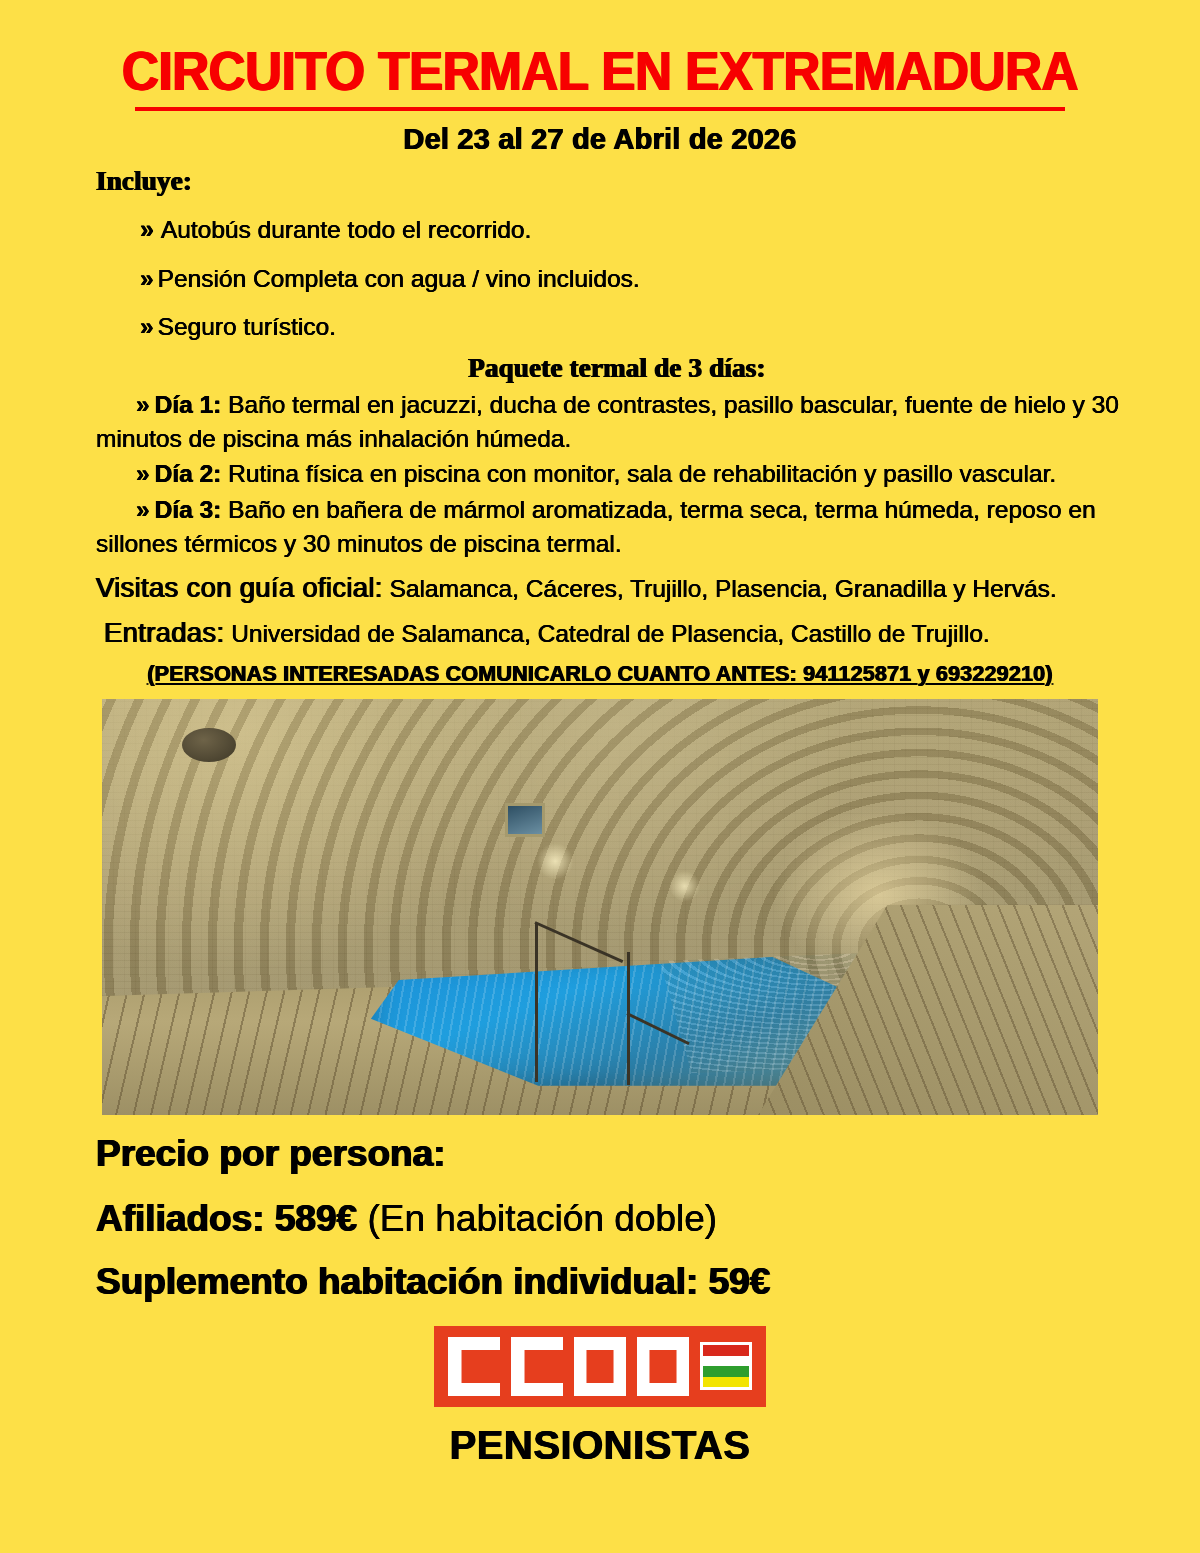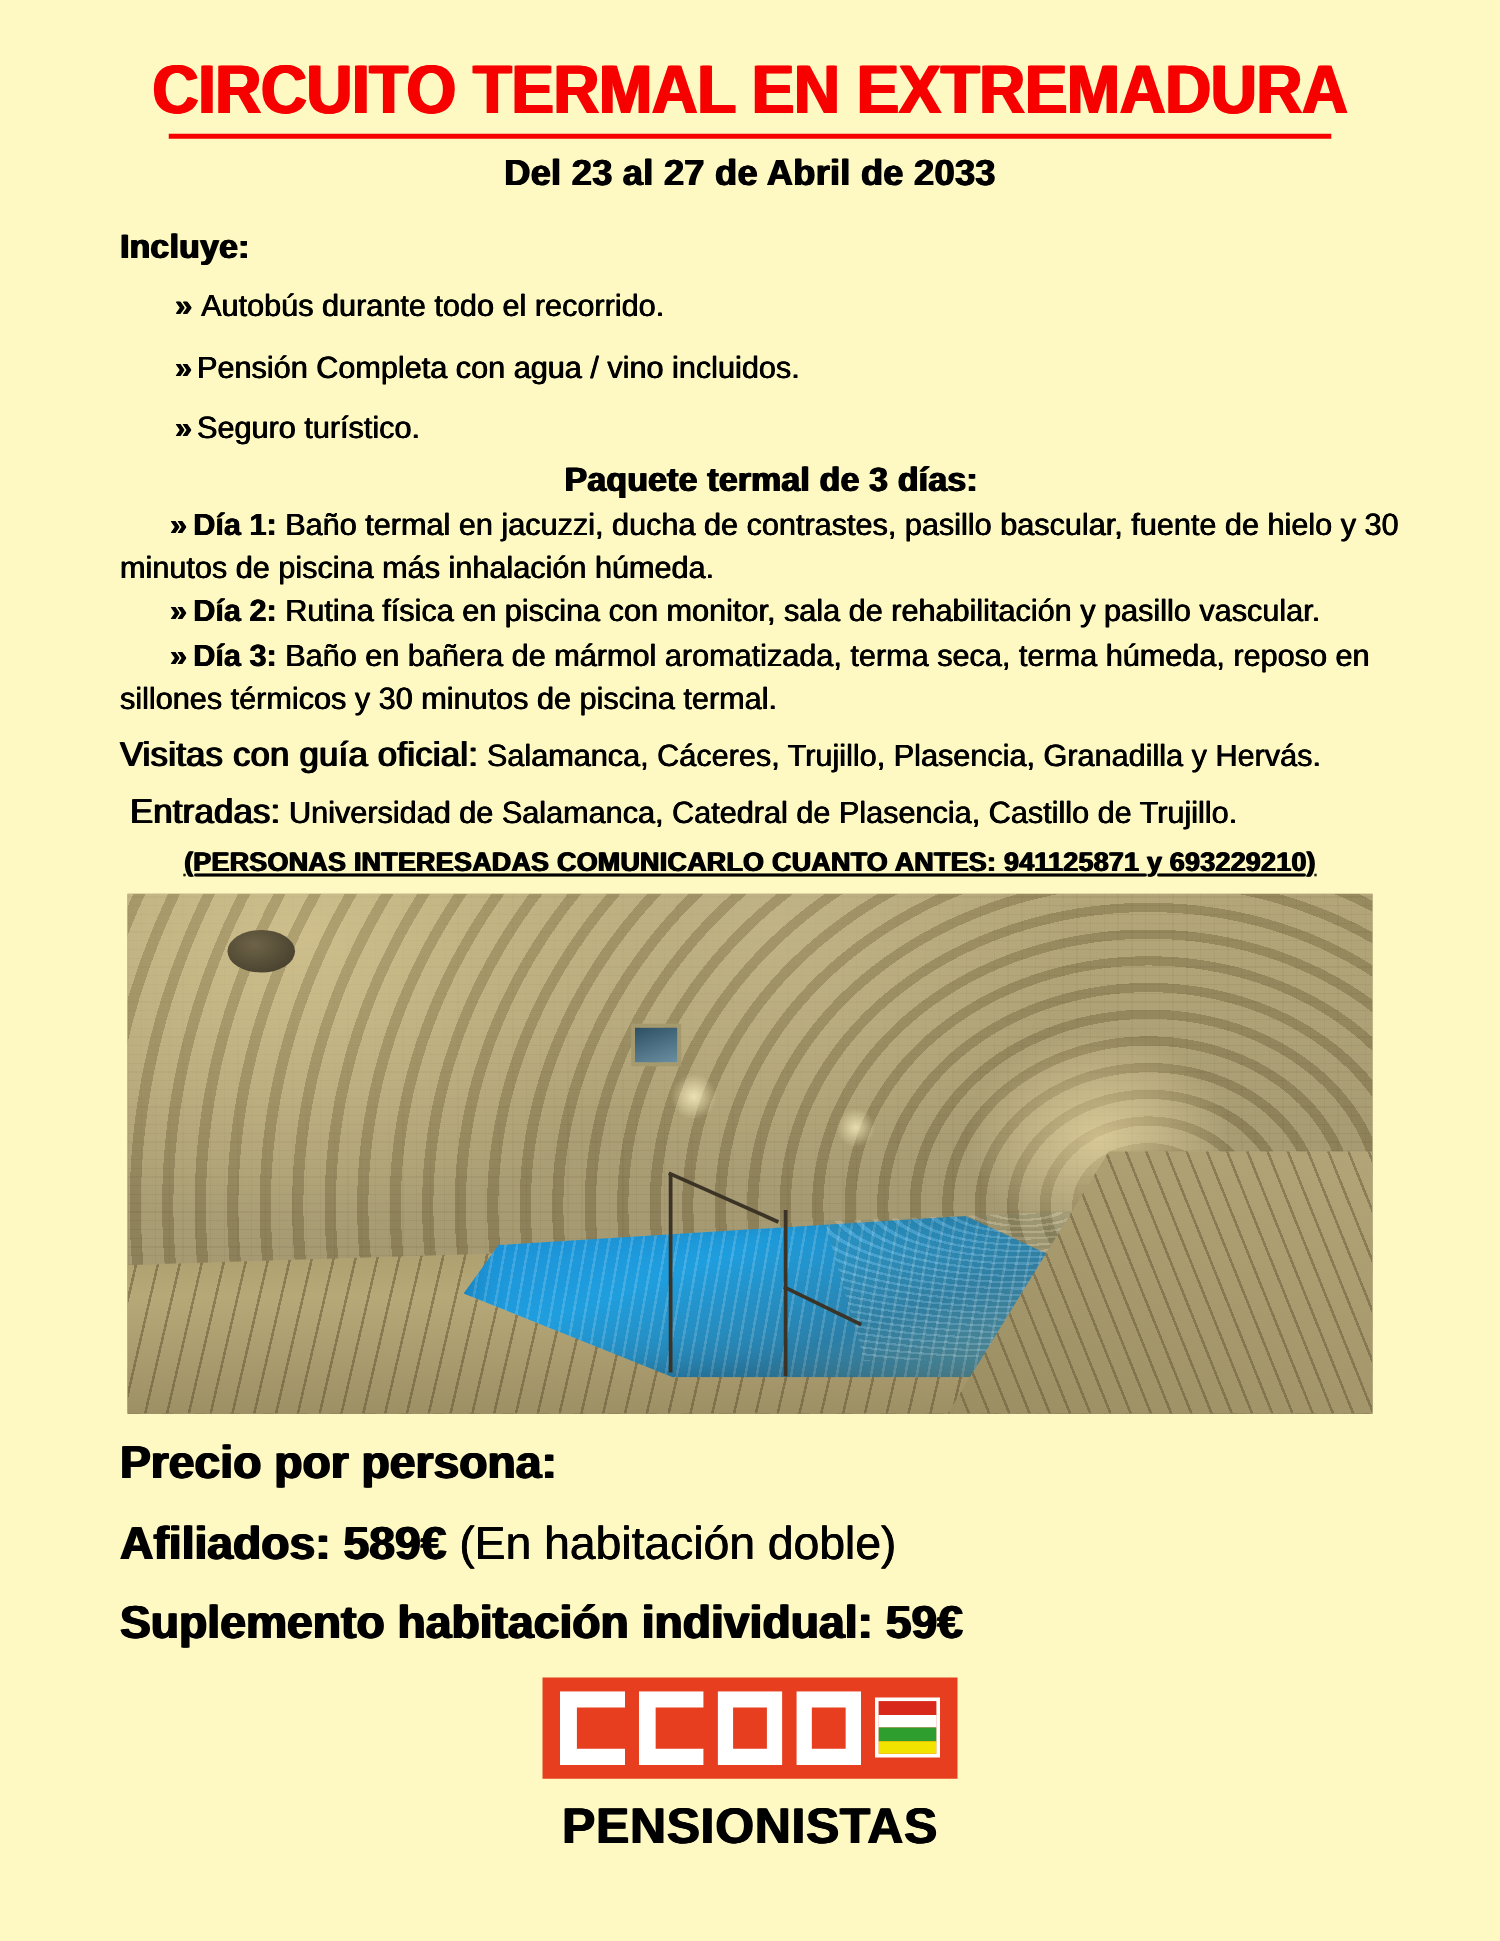--- a/index.html
+++ b/index.html
@@ -14,21 +14,21 @@
     font-family: "Liberation Sans", sans-serif;
     color: #000000;
     overflow: hidden;
     position: relative;
   }
 
   .page {
     width: 1200px;
     height: 1553px;
     position: relative;
-    background: #fef9c3;
+    background: #fde047;
   }
 
   
   .title-block {
     padding-top: 44px;
     text-align: center;
   }
   .main-title {
     color: #F70000;
     font-family: "Liberation Sans Narrow", "Liberation Sans", sans-serif;
@@ -56,25 +56,25 @@
     letter-spacing: 0.2px;
     margin: 12px 0 0 0;
     text-shadow: 0.6px 0 0 #000, -0.6px 0 0 #000;
   }
 
   
   .content {
     padding: 10px 62px 0 96px;
   }
   .section-head {
-    font-family: Liberation Sans, sans-serif;
+    font-family: Liberation Serif, serif;
     font-weight: bold;
     font-size: 27px;
     letter-spacing: 0.2px;
-    margin: 16px 0 4px 0;
+    margin: 0 0 4px 0;
     text-shadow: 0.7px 0 0 #000, -0.7px 0 0 #000;
   }
   .section-head.tight { margin-top: 9px; text-align: center; }
 
   .bullet-list {
     list-style: none;
     margin: 0;
     padding: 0 0 0 44px;
   }
   .bullet-list li {
@@ -326,21 +326,21 @@
   }
 </style>
 </head>
 <body>
 
 <div class="page">
 
   <div class="title-block">
     <div class="main-title">CIRCUITO TERMAL EN EXTREMADURA</div>
     <div class="title-rule"></div>
-    <div class="subtitle">Del 23 al 27 de Abril de 2033</div>
+    <div class="subtitle">Del 23 al 27 de Abril de 2026</div>
   </div>
 
   <div class="content">
 
     <div class="section-head">Incluye:</div>
 
     <ul class="bullet-list">
       <li class="first"><span class="chev">»</span><span>Autobús durante todo el recorrido.</span></li>
       <li><span class="chev">»</span><span>Pensión Completa con agua / vino incluidos.</span></li>
       <li><span class="chev">»</span><span>Seguro turístico.</span></li>

